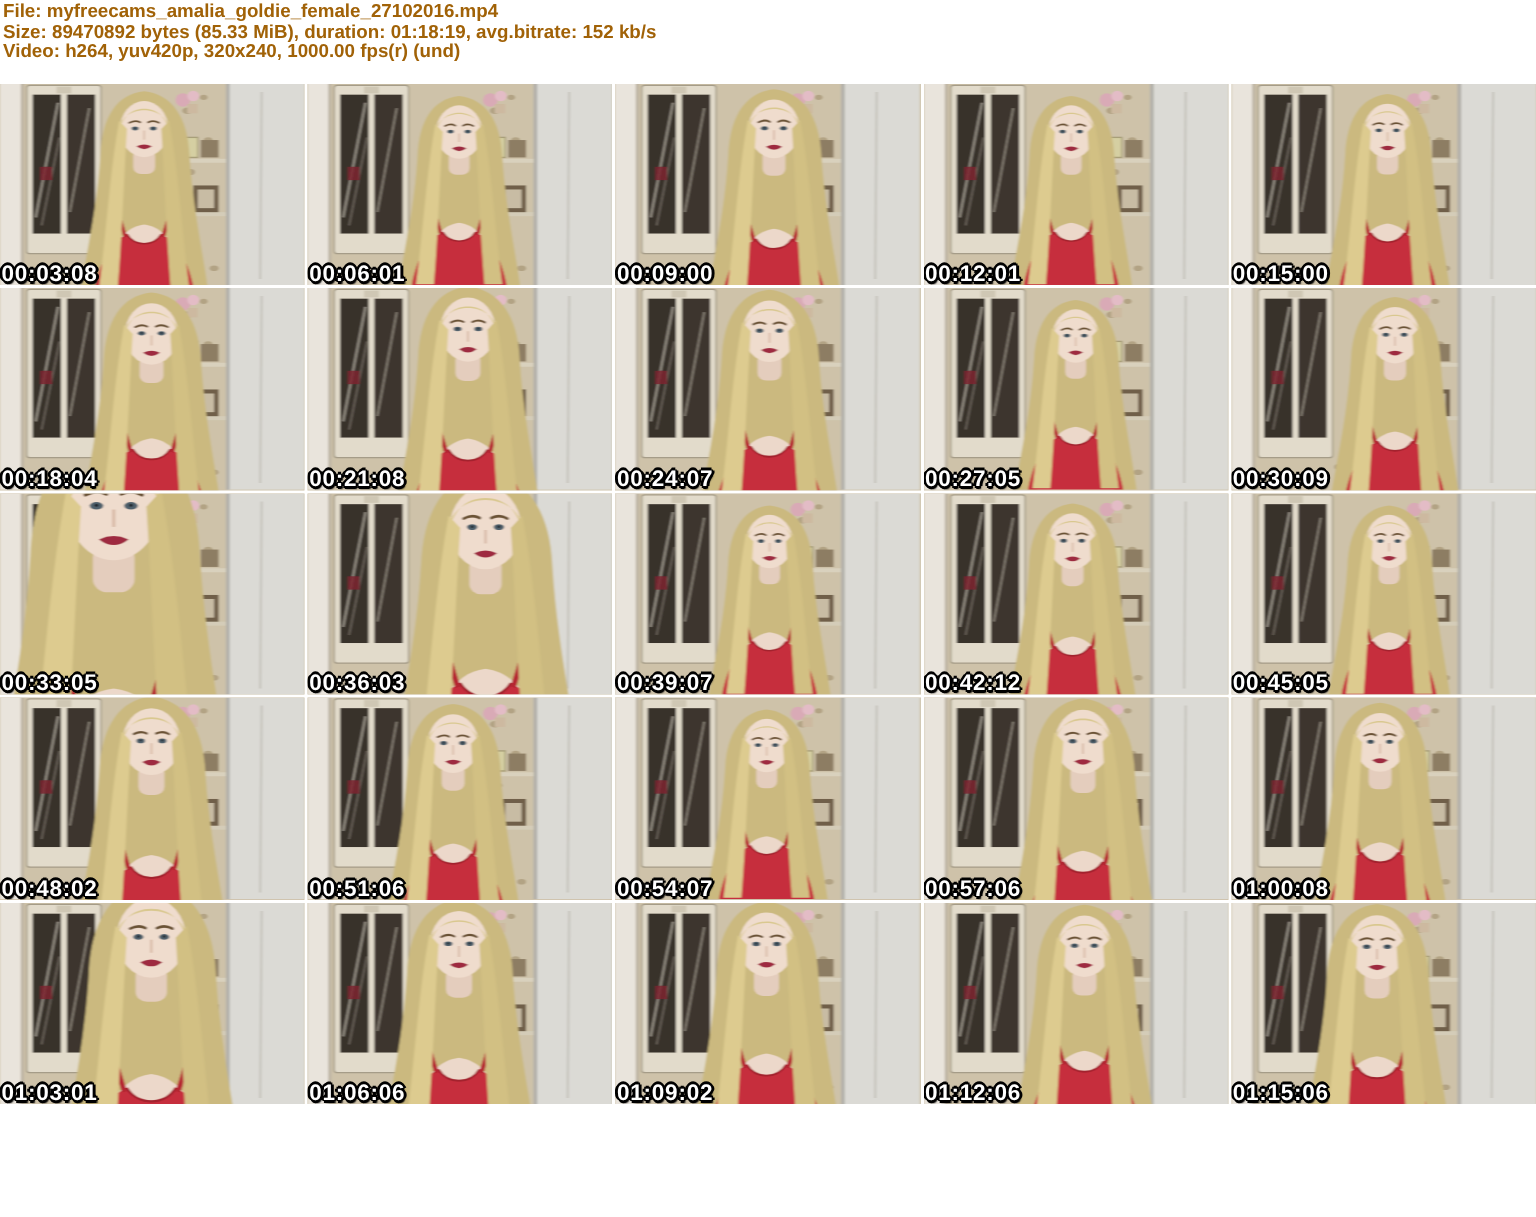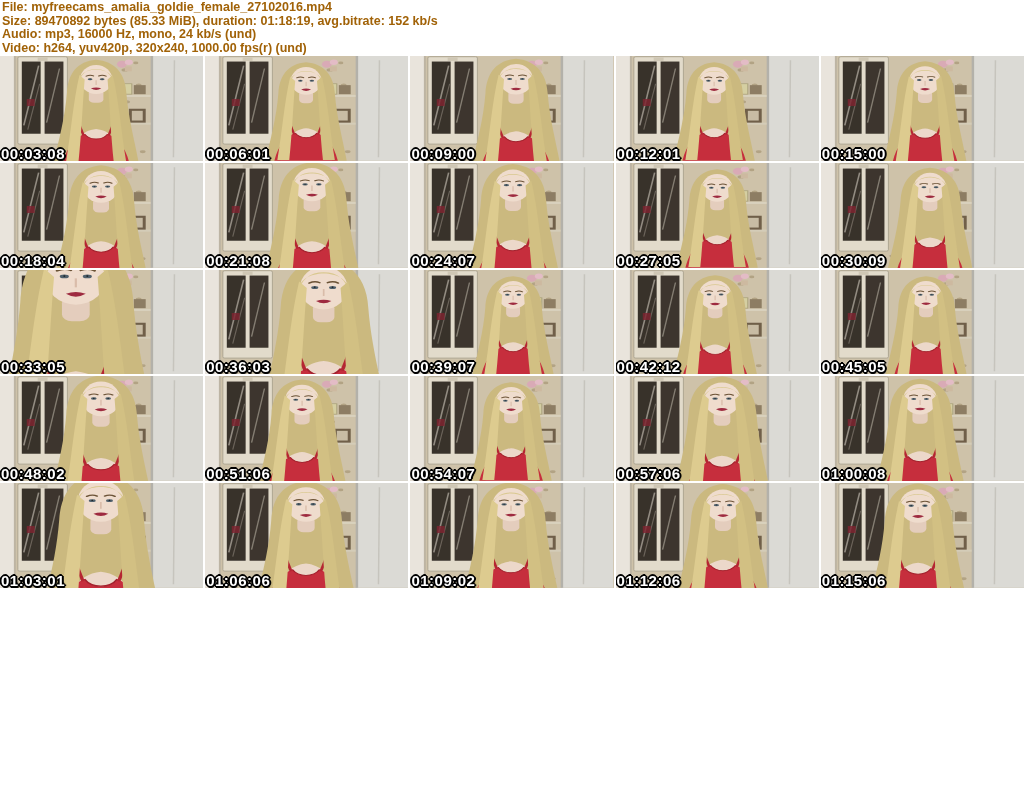--- a/index.html
+++ b/index.html
@@ -22,21 +22,21 @@
     font-size: 12.5px;
     font-weight: 700;
     line-height: 13.5px;
     color: #a16207;
     white-space: nowrap;
     letter-spacing: 0px;
   }
   
   .grid {
     position: absolute; top: 56px; left: 0;
-    width: 1024px; height: 532px;
+    width: 1024px; height: 680px;
     display: grid;
     grid-template-columns: repeat(5, 1fr);
     grid-template-rows: repeat(5, 1fr);
     gap: 2px;
     background: #ffffff;
   }
   .thumb {
     position: relative;
     overflow: hidden;
     background: #cec2a9;
@@ -71,21 +71,20 @@
   <defs>
     <filter id="softblur" x="-5%" y="-5%" width="110%" height="110%">
       <feGaussianBlur stdDeviation="0.55"></feGaussianBlur>
     </filter>
   </defs>
 </svg>
 
 <div class="header">
   <div class="line">File: myfreecams_amalia_goldie_female_27102016.mp4</div>
   <div class="line">Size: 89470892 bytes (85.33 MiB), duration: 01:18:19, avg.bitrate: 152 kb/s</div>
-  <div class="line">Audio: mp3, 16000 Hz, mono, 24 kb/s (und)</div>
   <div class="line">Video: h264, yuv420p, 320x240, 1000.00 fps(r) (und)</div>
 </div>
 
 <div class="grid">
   <div class="thumb">
     <svg class="scene" viewBox="0 0 205 151" preserveAspectRatio="none">
       <g filter="url(#softblur)">
 
         <rect x="0" y="0" width="205" height="151" fill="#cec2a9"></rect>
 

